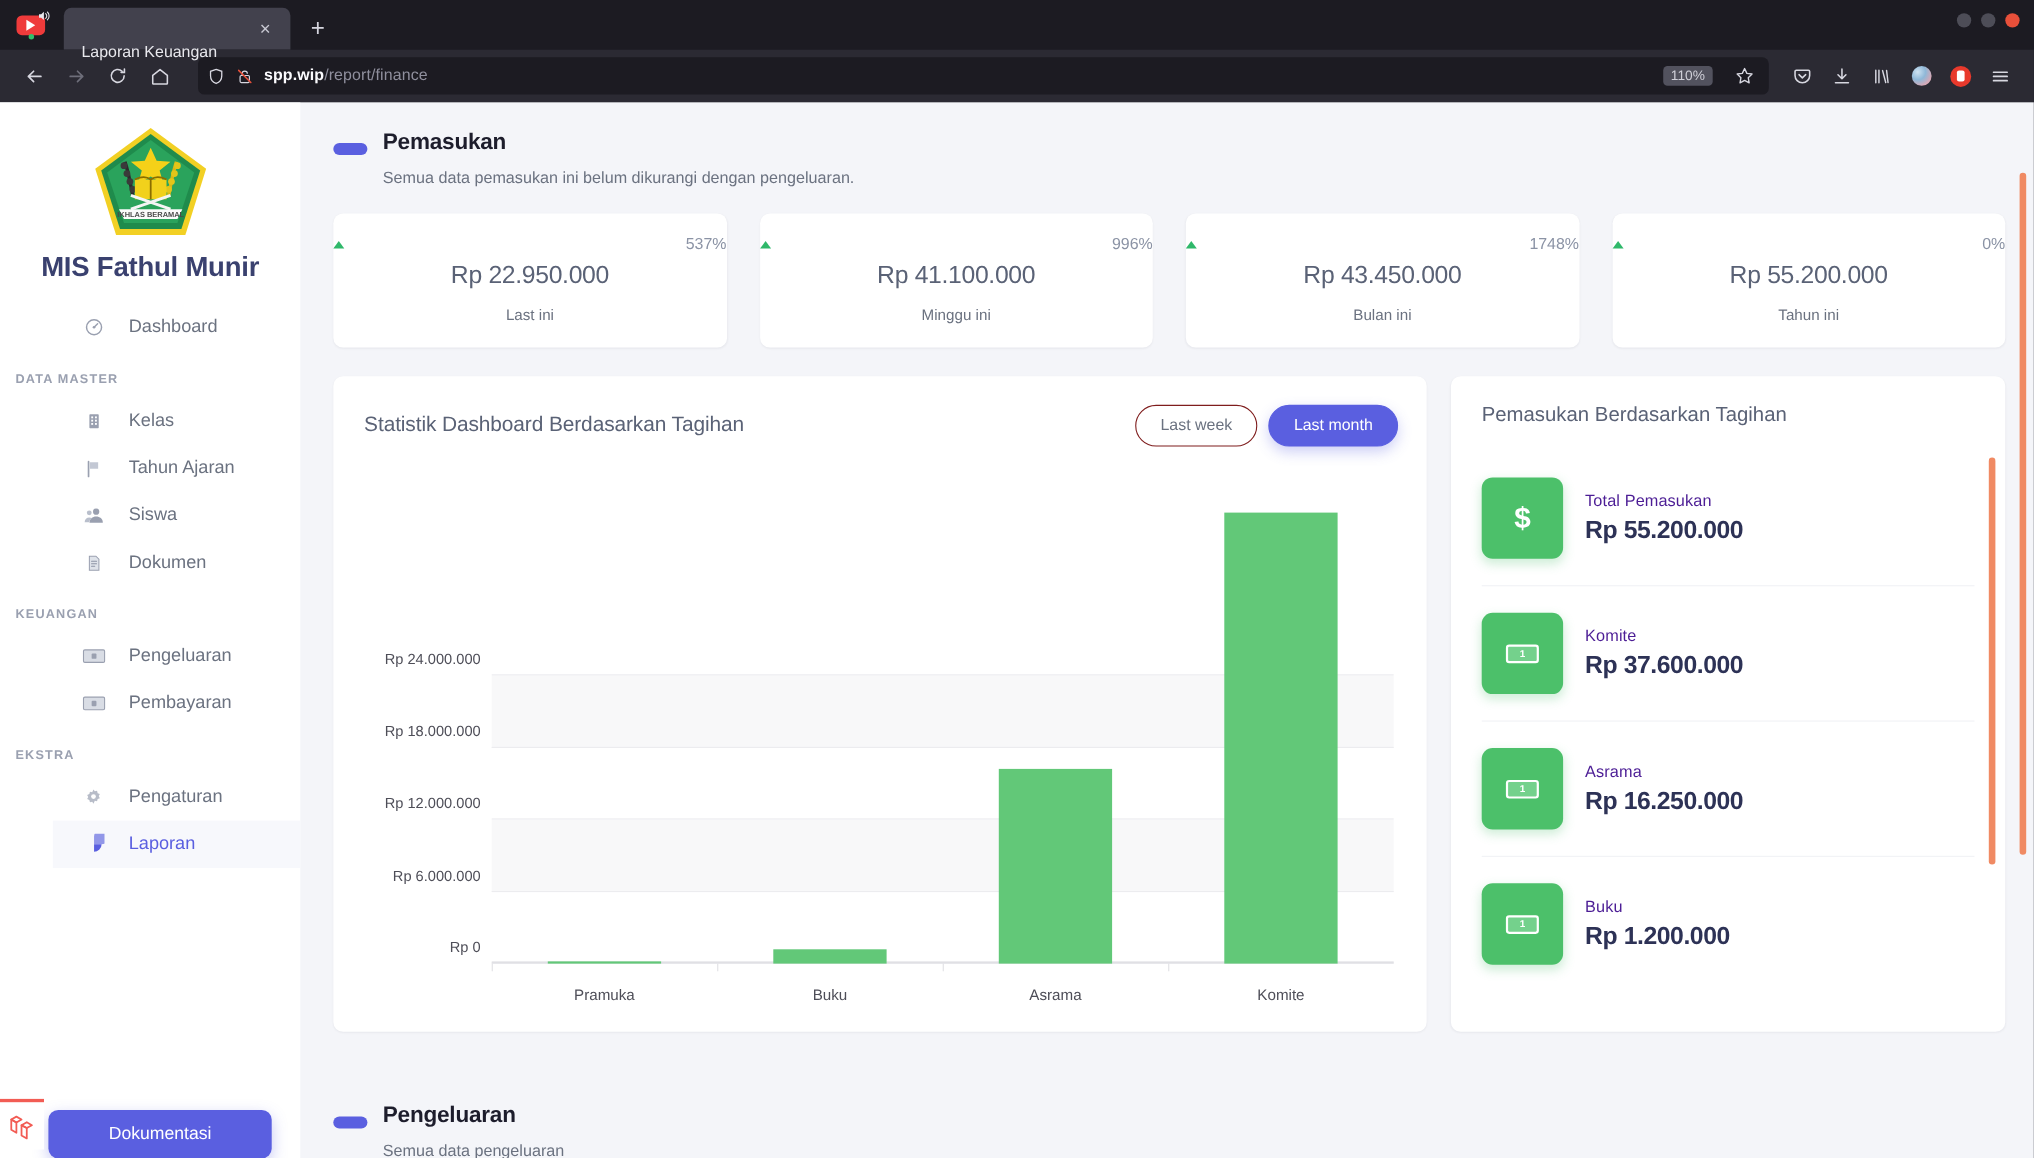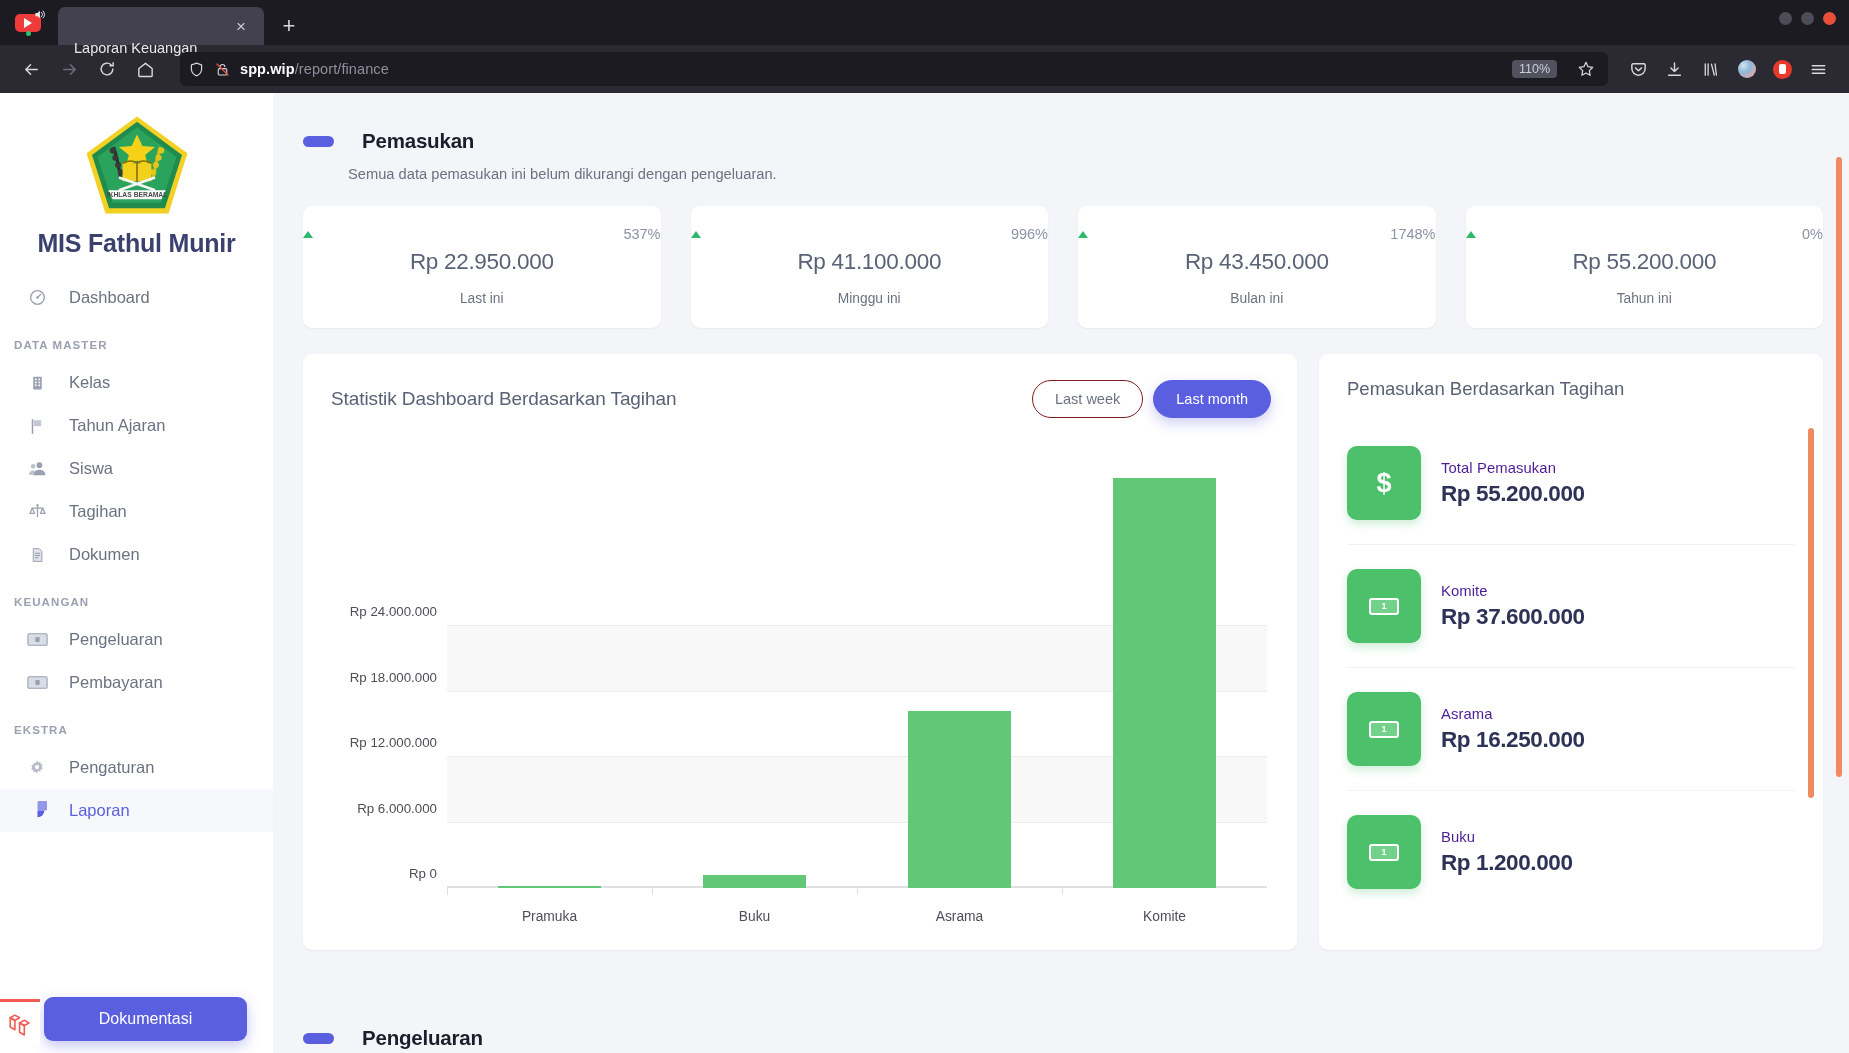--- a/index.html
+++ b/index.html
@@ -94,42 +94,42 @@
   .school-name {
     text-align:center; font-size: 25px; font-weight:700; color:#3a416f; letter-spacing:-.2px;
     padding: 6px 0 18px;
   }
   .nav-section-label {
     font-size: 11.5px; letter-spacing: 1.1px; color:#9aa0b0; font-weight:600;
     padding: 20px 0 10px 14px;
   }
   .nav-item {
     display:flex; align-items:center; gap: 21px; padding: 12px 0 12px 26px;
-    color:#6b7280; font-size:16.5px; position:relative;
+    color:#6b7280; font-size:16.5px; position:relative;margin-left:48px;
   }
   .nav-item .ic { width:22px; display:flex; align-items:center; justify-content:center; flex:0 0 22px; }
   .nav-item.active { background:#f7f8fc; color:#5a5fe0; }
   .nav-item.active .lbl { color:#5a5fe0; font-weight:500; }
-  .sidebar-footer { margin-top:auto; padding: 0 20px 12px; position:relative; }
+  .sidebar-footer { margin-top:auto; padding: 0 20px 0; position:relative; }
   .laravel-badge {
     position:absolute; left:0; bottom: 8px; width:40px; height:46px; background:#fff;
     border-top: 3px solid #f25c54; display:flex;align-items:center;justify-content:center;
   }
   .doc-btn {
     background:#5a5fe0; color:#fff; font-size:16px; font-weight:500; text-align:center;
     border-radius: 9px; padding: 13px 0; margin: 0 6px 0 24px;
     box-shadow: 0 5px 14px rgba(90,95,224,.35);
   }
 
   .content {
     flex:1; padding: 0 26px 0 30px; overflow:hidden; position:relative;
   }
   .page-scroll { position:absolute; right:7px; top:64px; width:6px; height:620px; background:#f08a63; border-radius:3px; }
 
-  .section-head { display:flex; align-items:center; gap: 28px; padding: 36px 0 0; }
+  .section-head { display:flex; align-items:flex-end; gap: 14px; padding: 24px 0 0; }
   .pill { width: 31px; height:11px; border-radius:6px; background:#5a5fe0; flex:0 0 31px; }
   .section-title { font-size: 20.5px; font-weight:700; color:#1d1d2c; letter-spacing:-.2px; }
   .section-sub { font-size: 14.7px; color:#6b7280; padding: 13px 0 0 45px; }
 
   .stats-row { display:flex; gap: 30px; padding: 24px 0 0; }
   .stat-card {
     flex:1; background:#fff; border-radius: 9px; padding: 20px 0 22px;
     text-align:center; box-shadow: 0 1px 2px rgba(20,20,43,.05);
   }
   .stat-pct { font-size: 14.5px; color:#8b93a5; display:flex; align-items:center; justify-content:space-between; gap:4px; }
@@ -373,29 +373,20 @@
           <svg width="19" height="19" viewBox="0 0 20 20" fill="#9aa0b0">
               <circle cx="12" cy="6.5" r="3"></circle>
               <path d="M5.6 17c0-3.6 2.9-5.8 6.4-5.8s6.4 2.2 6.4 5.8z"></path>
               <circle cx="5.4" cy="7.6" r="2.3" fill="#b9bfcc"></circle>
               <path d="M1 16.6c0-2.8 2-4.5 4.4-4.5 1 0 1.9.3 2.6.8-1.6 1-2.6 2.3-2.8 3.7z" fill="#b9bfcc"></path>
             </svg>
         </span>
         <span class="lbl">Siswa</span>
       </div>
 
-      <div class="nav-item">
-        <span class="ic">
-          <svg width="19" height="19" viewBox="0 0 20 20" fill="none" stroke="#9aa0b0" stroke-width="1.3">
-              <path d="M10 4v12M3.5 6.5h13M4.5 6.5L2 12h5zM15.5 6.5L13 12h5z" stroke-linejoin="round"></path>
-              <circle cx="10" cy="3.4" r="1.2" fill="#9aa0b0" stroke="none"></circle>
-            </svg>
-        </span>
-        <span class="lbl">Tagihan</span>
-      </div>
 
       <div class="nav-item">
         <span class="ic">
           <svg width="17" height="18" viewBox="0 0 20 20">
               <path d="M5 2.5h7l3.2 3.2v11.8H5z" fill="#dfe3ea" stroke="#9aa0b0" stroke-width="1.1"></path>
               <path d="M7.3 8h5.4M7.3 10.6h5.4M7.3 13.2h3.4" stroke="#8d94a5" stroke-width="1.1" stroke-linecap="round"></path>
             </svg>
         </span>
         <span class="lbl">Dokumen</span>
       </div>

